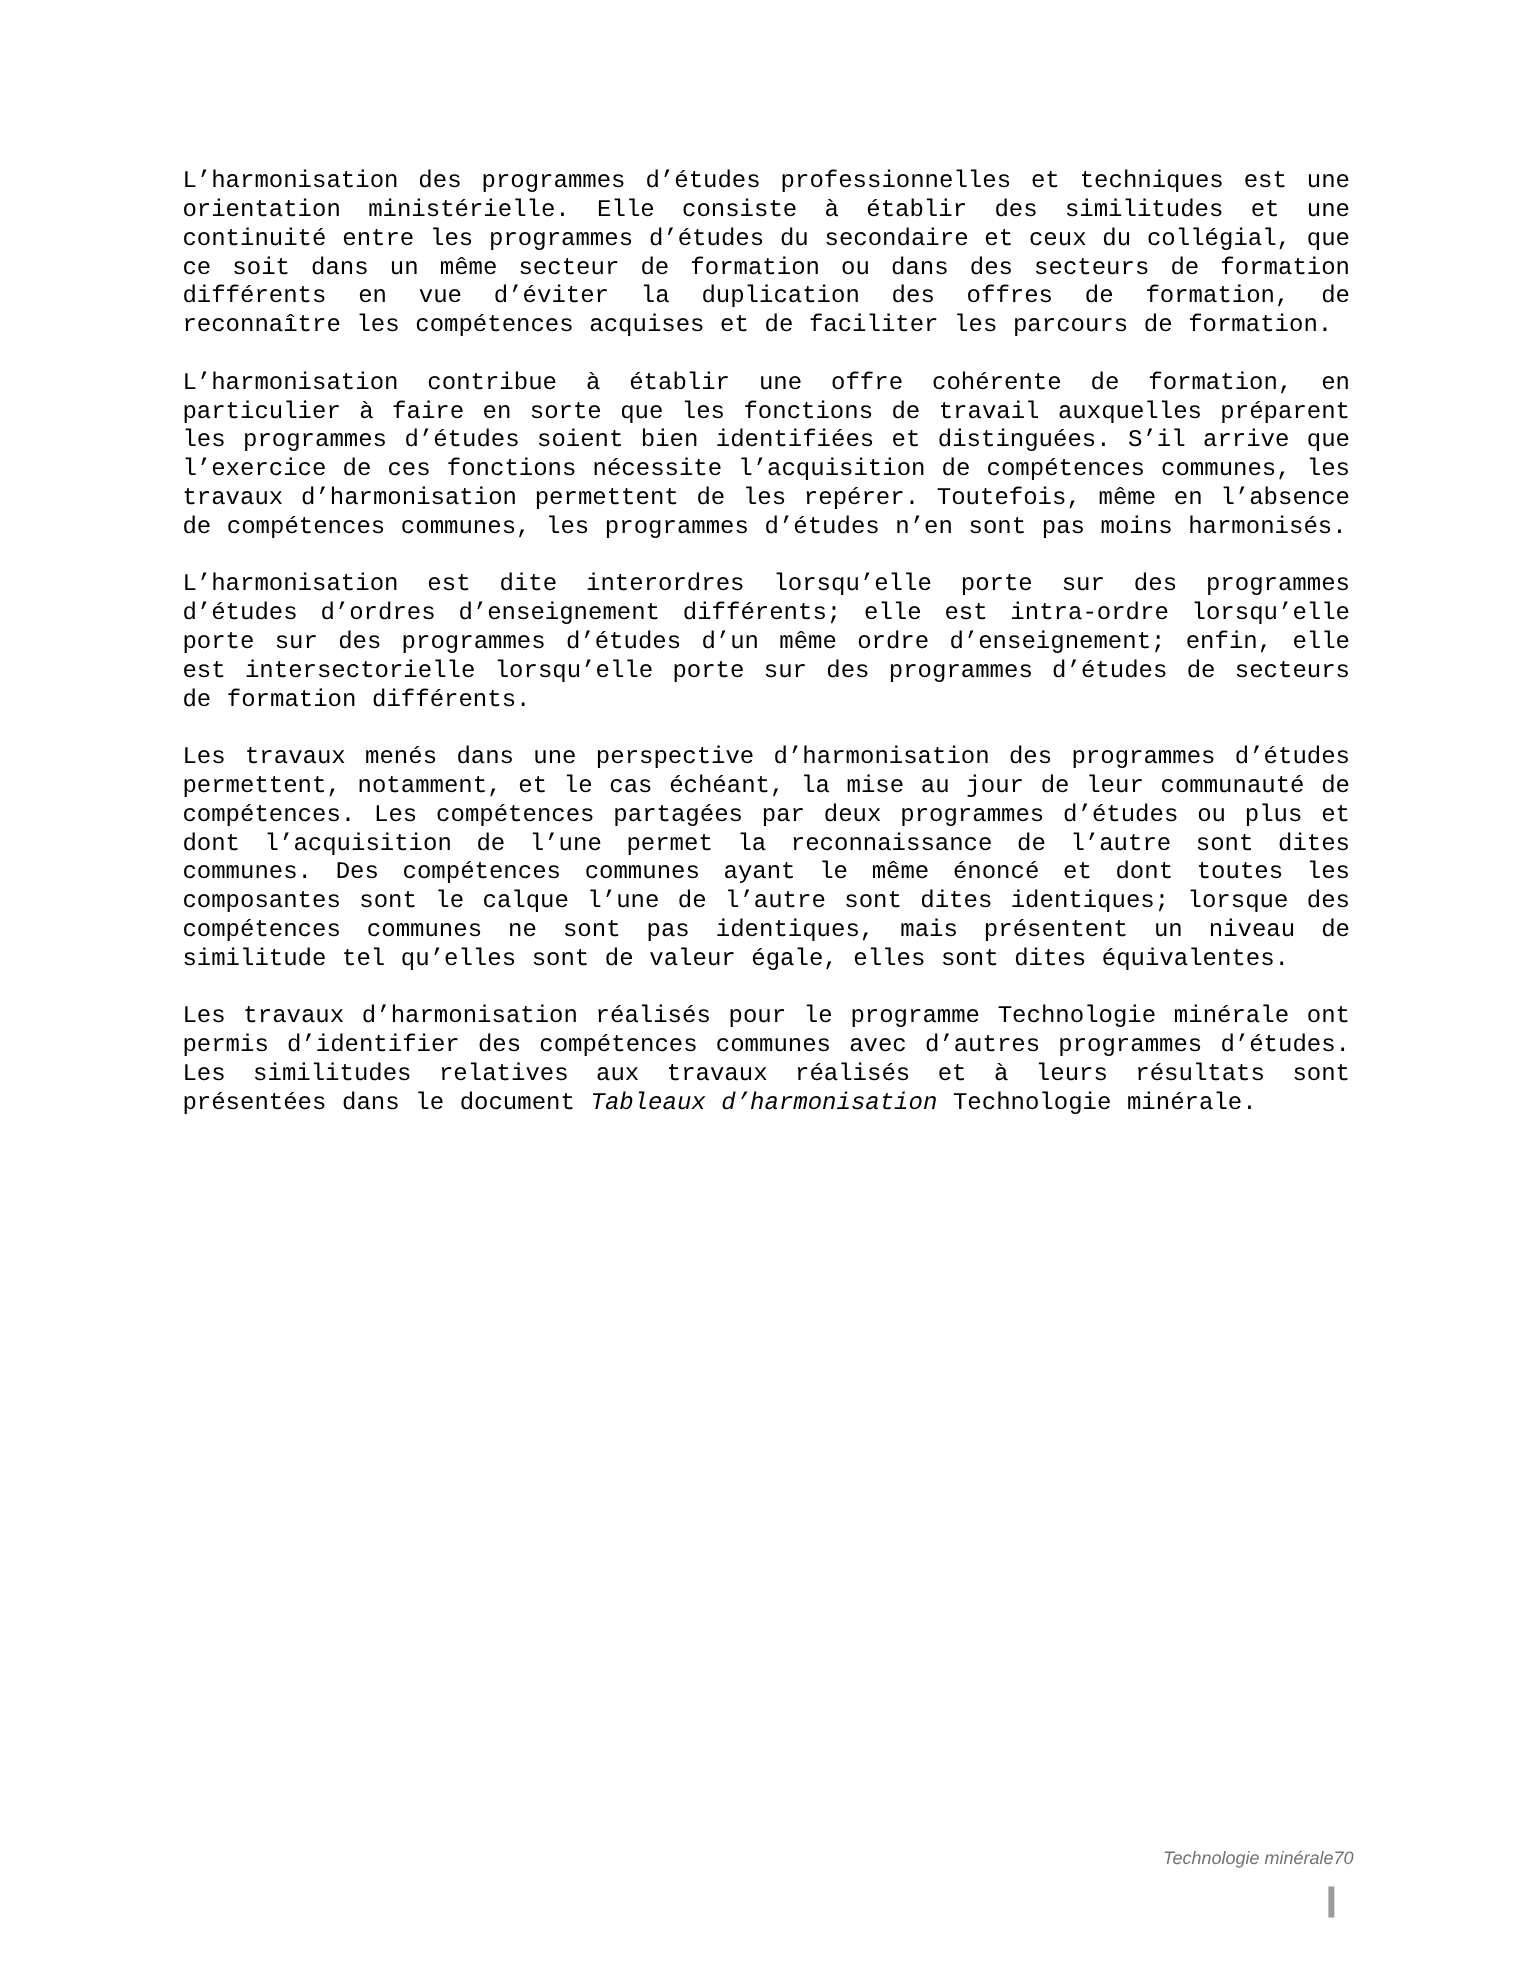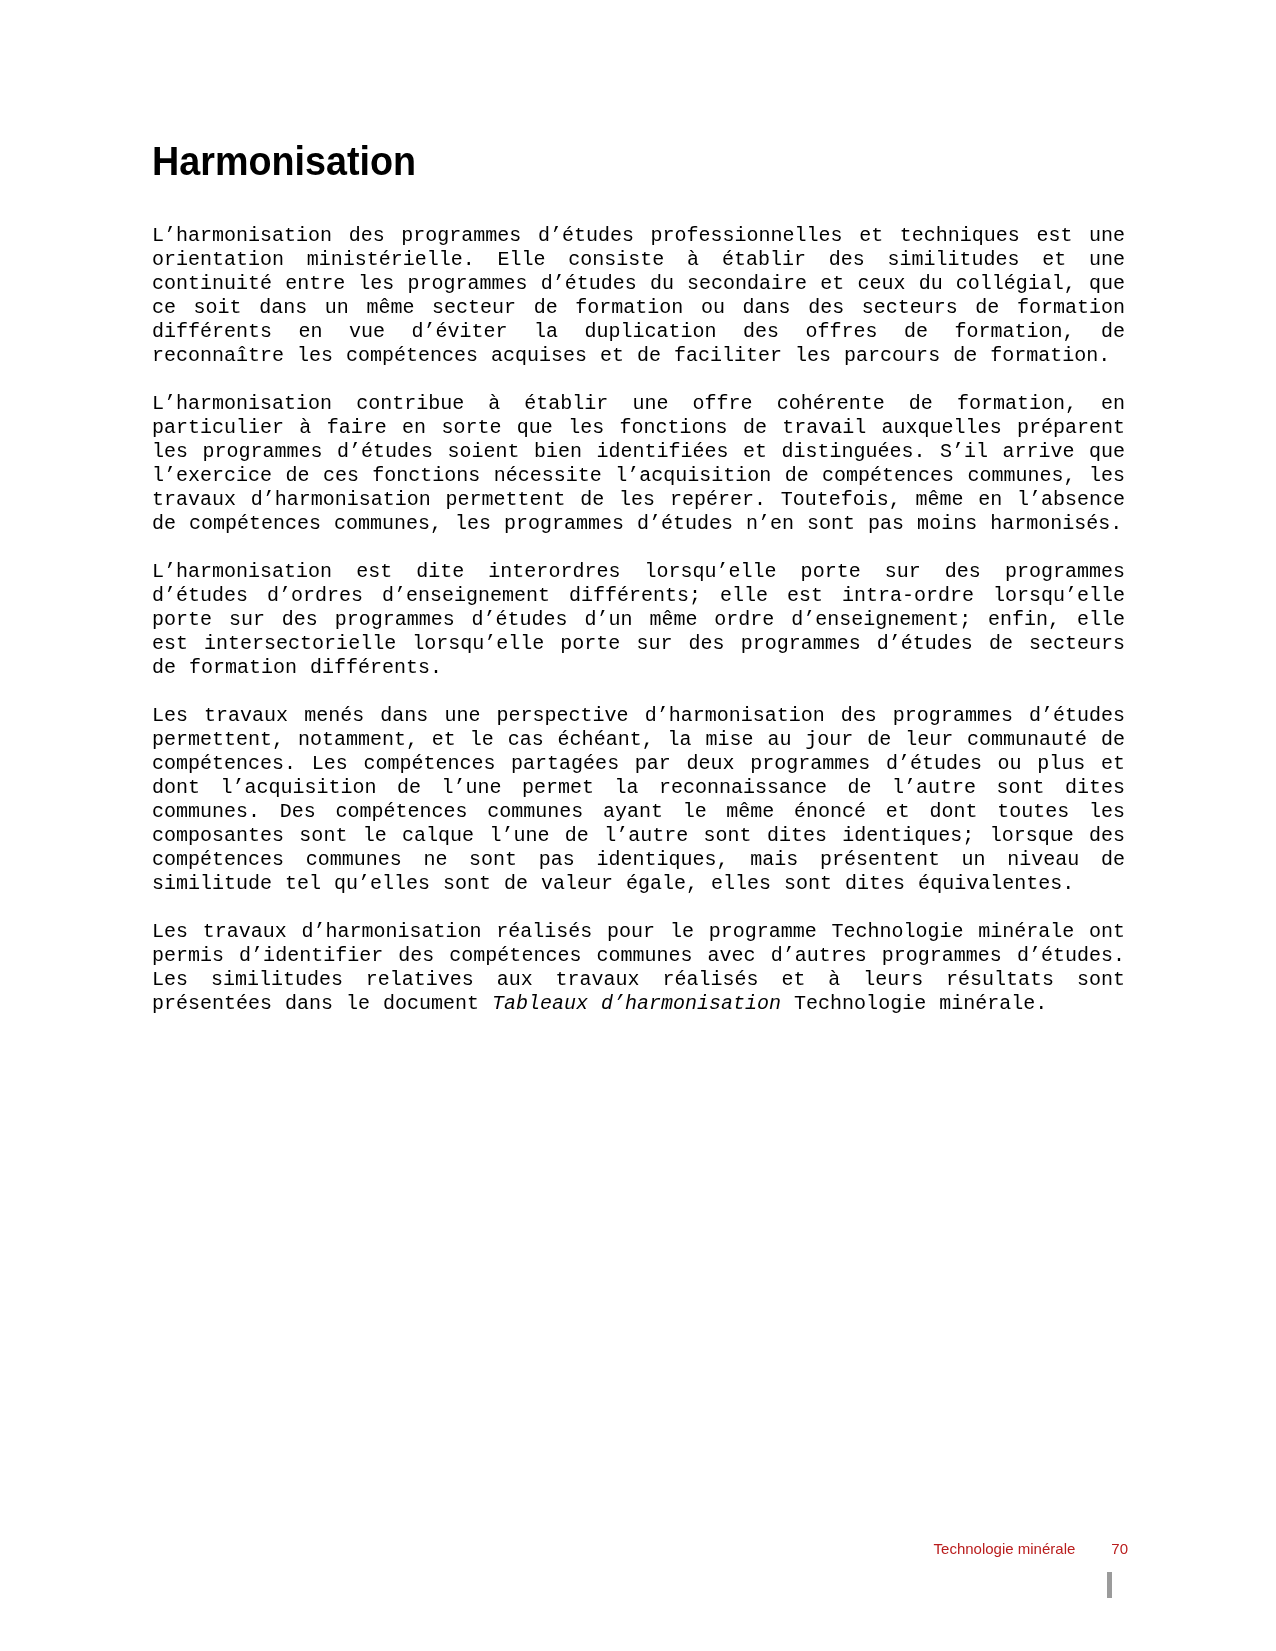--- a/index.html
+++ b/index.html
@@ -44,40 +44,39 @@
   }
   .italic {
     font-style: italic;
   }
   .footer {
     position: absolute;
     top: 1540px;
     right: 148px;
     display: flex;
     align-items: baseline;
-    gap: 36px;
     font-size: 15px;
     line-height: 18px;
-    color: #b91c1c;
+    color: #737373;
+    font-style: italic;
   }
   .edge-bar {
     position: absolute;
     left: 1107px;
     top: 1572px;
     width: 5px;
     height: 26px;
     background: #9b9b9b;
   }
 </style>
 </head>
 <body>
 
 <div class="page">
   <div class="content">
-    <h1 class="doc-title"><span class="title-inner">Harmonisation</span></h1>
 
     <p class="para">L’harmonisation des programmes d’études professionnelles et techniques est une orientation ministérielle. Elle consiste à établir des similitudes et une continuité entre les programmes d’études du secondaire et ceux du collégial, que ce soit dans un même secteur de formation ou dans des secteurs de formation différents en vue d’éviter la duplication des offres de formation, de reconnaître les compétences acquises et de faciliter les parcours de formation.</p>
 
     <p class="para">L’harmonisation contribue à établir une offre cohérente de formation, en particulier à faire en sorte que les fonctions de travail auxquelles préparent les programmes d’études soient bien identifiées et distinguées. S’il arrive que l’exercice de ces fonctions nécessite l’acquisition de compétences communes, les travaux d’harmonisation permettent de les repérer. Toutefois, même en l’absence de compétences communes, les programmes d’études n’en sont pas moins harmonisés.</p>
 
     <p class="para">L’harmonisation est dite interordres lorsqu’elle porte sur des programmes d’études d’ordres d’enseignement différents; elle est intra-ordre lorsqu’elle porte sur des programmes d’études d’un même ordre d’enseignement; enfin, elle est intersectorielle lorsqu’elle porte sur des programmes d’études de secteurs de formation différents.</p>
 
     <p class="para">Les travaux menés dans une perspective d’harmonisation des programmes d’études permettent, notamment, et le cas échéant, la mise au jour de leur communauté de compétences. Les compétences partagées par deux programmes d’études ou plus et dont l’acquisition de l’une permet la reconnaissance de l’autre sont dites communes. Des compétences communes ayant le même énoncé et dont toutes les composantes sont le calque l’une de l’autre sont dites identiques; lorsque des compétences communes ne sont pas identiques, mais présentent un niveau de similitude tel qu’elles sont de valeur égale, elles sont dites équivalentes.</p>
 
     <p class="para"><span>Les travaux d’harmonisation réalisés pour le programme Technologie minérale ont permis d’identifier des compétences communes avec d’autres programmes d’études. Les similitudes relatives aux travaux réalisés et à leurs résultats sont présentées dans le document </span><span class="italic">Tableaux d’harmonisation</span><span> Technologie minérale.</span></p>

